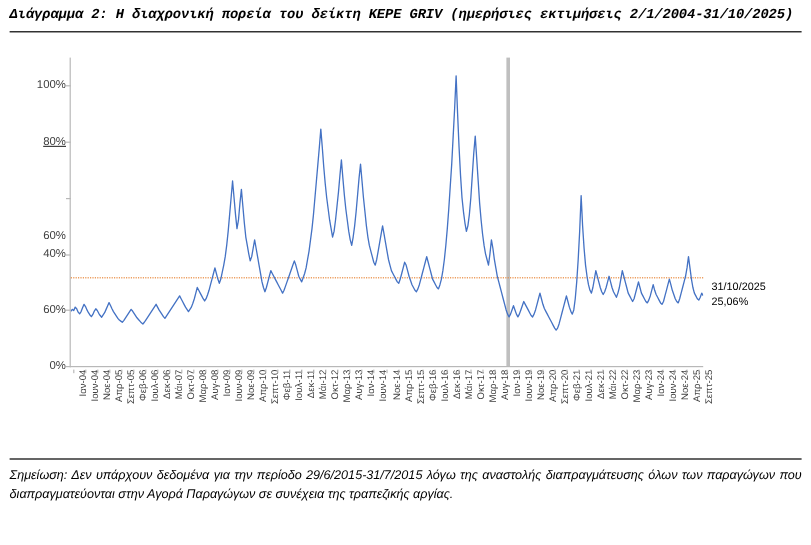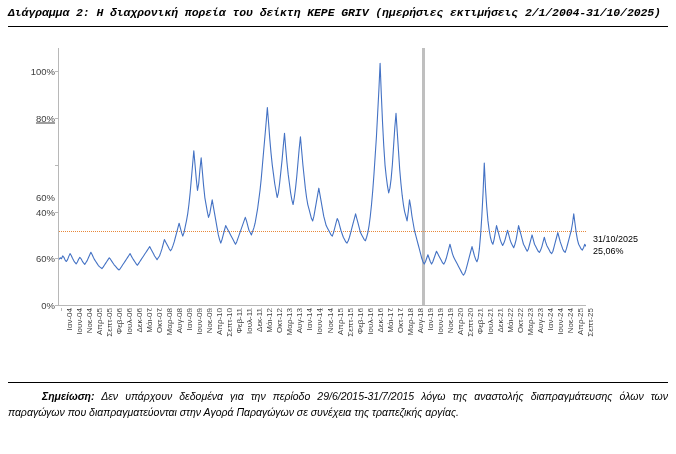--- a/index.html
+++ b/index.html
@@ -58,21 +58,21 @@
     position:absolute;left:0;top:340px;width:676px;
     display:flex;align-items:center;justify-content:center;gap:6px;
     font-size:9.5px;color:#3f3f3f;
   }
   #legend .swatch{width:22px;height:2px;background:#4472c4;display:inline-block;}
   #rule-bottom{position:absolute;left:8px;top:382px;width:660px;height:1px;background:#000;}
   #note{
     position:absolute;left:8px;top:388px;width:660px;
     font-size:10.5px;line-height:1.55;font-style:italic;text-align:justify;
   }
-  #note b{font-weight:bold;margin-left:34px;}
+  #note b{font-weight:normal;}
 </style>
 </head>
 <body>
 
 <div id="title">Διάγραμμα 2: Η διαχρονική πορεία του δείκτη KEPE GRIV (ημερήσιες εκτιμήσεις 2/1/2004-31/10/2025)</div>
 <div id="rule-top"></div>
 
 <div id="chart-wrap">
   <div id="plot">
     <div id="yaxis-ticks">

